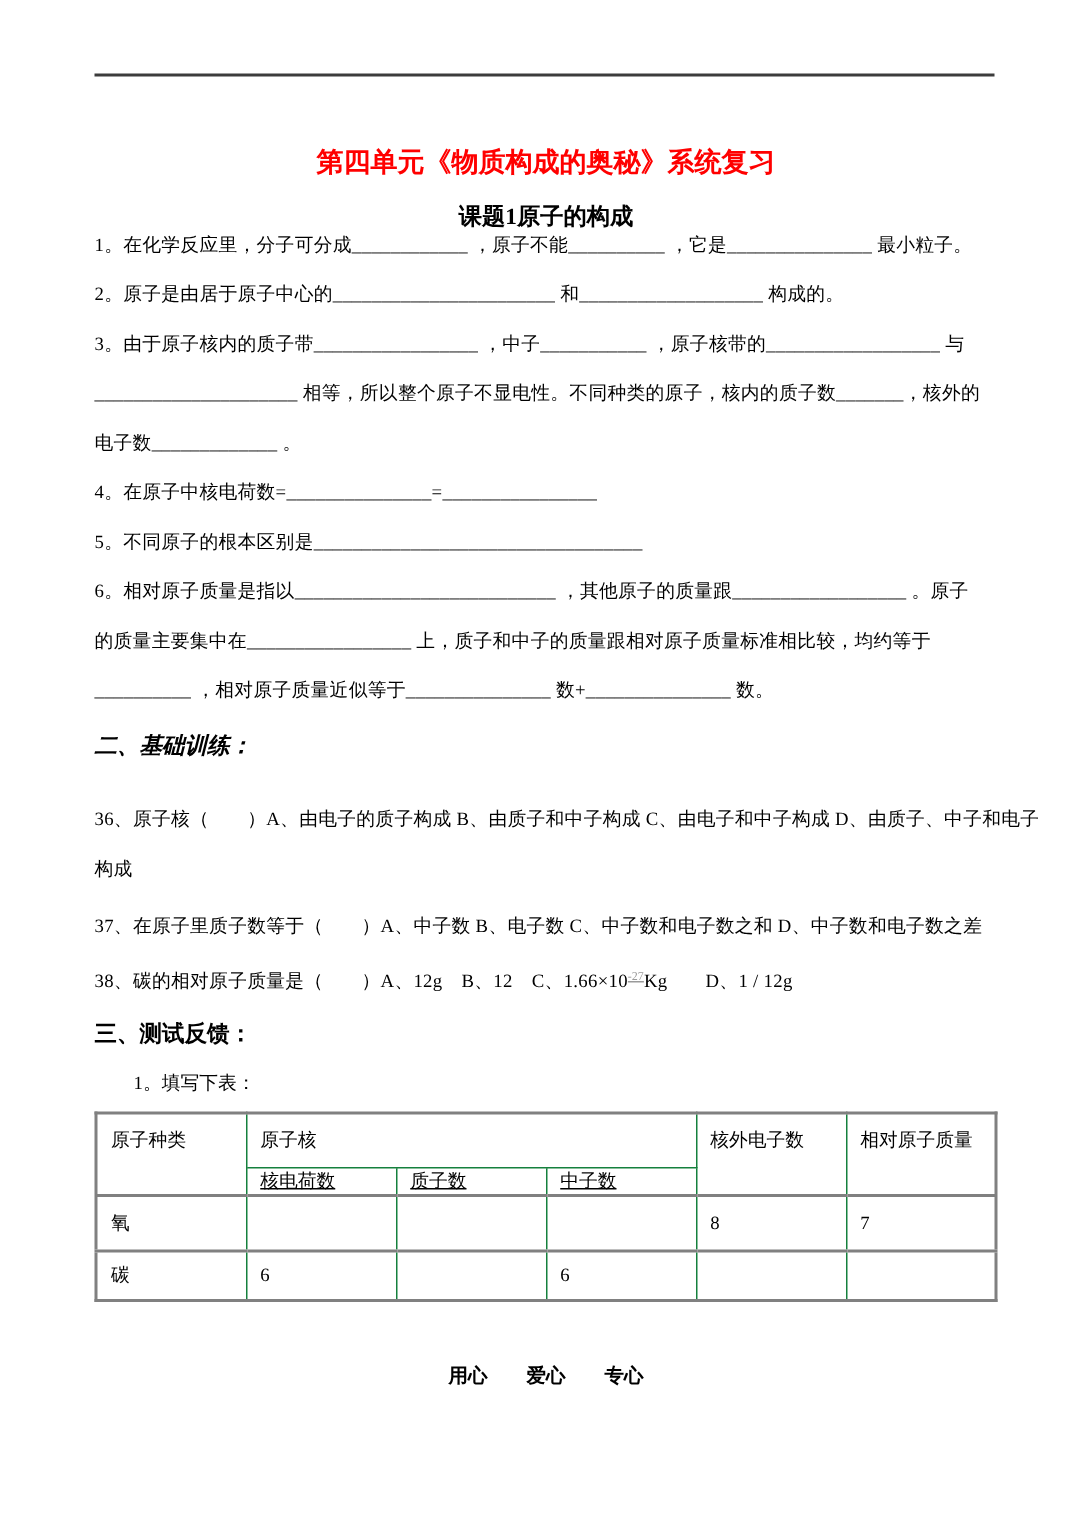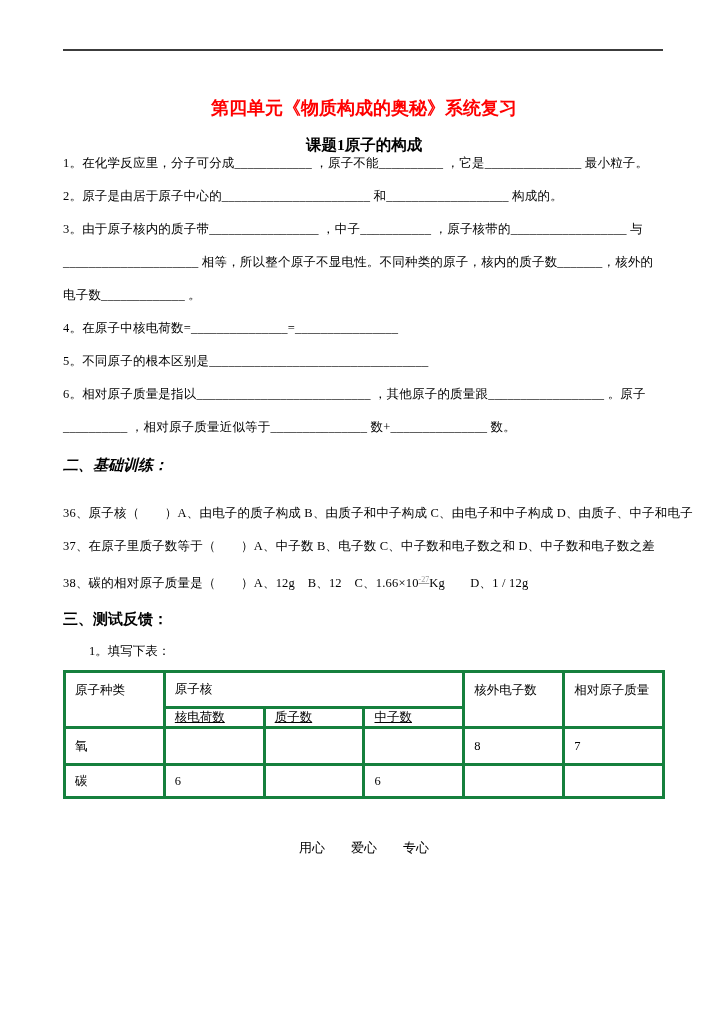--- a/index.html
+++ b/index.html
@@ -62,62 +62,65 @@
     letter-spacing: 0;
     text-decoration: underline;
   }
   table.atoms {
     width: 100%;
     border-collapse: collapse;
     border: 2px solid #808080;
     table-layout: fixed;
   }
   .atoms td {
-    border: 3px solid #15803d;
+    border: 1px solid #15803d;
     font-size: 12.5px;
     font-weight: normal;
     padding: 0 2px 0 9px;
     vertical-align: middle;
     overflow: hidden;
   }
   .atoms tr.hrow1 { height: 36px; }
   .atoms tr.hrow2 { height: 19px; text-decoration: underline; }
   .atoms tr.brow1 { height: 37px; }
   .atoms tr.brow2 { height: 33px; }
   .atoms td.vtop { vertical-align: top; padding-top: 9px; }
   .atoms tr.body td { border-top: 2px solid #808080; }
   .footer-line {
     margin: 40px 0 0 0;
     text-align: center;
     font-size: 13px;
     line-height: 17px;
+    font-weight: bold;
   }
 </style>
 </head>
 <body>
 
 <div class="page">
   <div class="top-rule"></div>
   <div class="content">
 
     <h1 class="title">第四单元《物质构成的奥秘》系统复习</h1>
     <h2 class="subtitle">课题1原子的构成</h2>
 
     <p class="line">1。在化学反应里，分子可分成____________ ，原子不能__________ ，它是_______________ 最小粒子。</p>
     <p class="line">2。原子是由居于原子中心的_______________________ 和___________________ 构成的。</p>
     <p class="line">3。由于原子核内的质子带_________________ ，中子___________ ，原子核带的__________________ 与</p>
     <p class="line">_____________________ 相等，所以整个原子不显电性。不同种类的原子，核内的质子数_______，核外的</p>
     <p class="line">电子数_____________ 。</p>
     <p class="line">4。在原子中核电荷数=_______________=________________</p>
     <p class="line">5。不同原子的根本区别是__________________________________</p>
     <p class="line">6。相对原子质量是指以___________________________ ，其他原子的质量跟__________________ 。原子</p>
+    <p class="line">的质量主要集中在_________________ 上，质子和中子的质量跟相对原子质量标准相比较，均约等于</p>
     <p class="line">__________ ，相对原子质量近似等于_______________ 数+_______________ 数。</p>
 
     <h3 class="sec-heading h-s2">二、基础训练：</h3>
     <p class="line">36、原子核（　　）A、由电子的质子构成 B、由质子和中子构成 C、由电子和中子构成 D、由质子、中子和电子</p>
+    <p class="line cont-gap">构成</p>
     <p class="line">37、在原子里质子数等于（　　）A、中子数 B、电子数 C、中子数和电子数之和 D、中子数和电子数之差</p>
     <p class="line"><span>38、碳的相对原子质量是（　　）A、12g　B、12　C、1.66×10</span><sup class="sup-grey">-27</sup><span>Kg　　D、1 / 12g</span></p>
 
     <h3 class="sec-heading h-s3">三、测试反馈：</h3>
     <p class="intro-line">1。填写下表：</p>
 
     <table class="atoms">
       <tbody>
         <tr class="hrow1">
           <td rowspan="2" class="vtop">原子种类</td>

